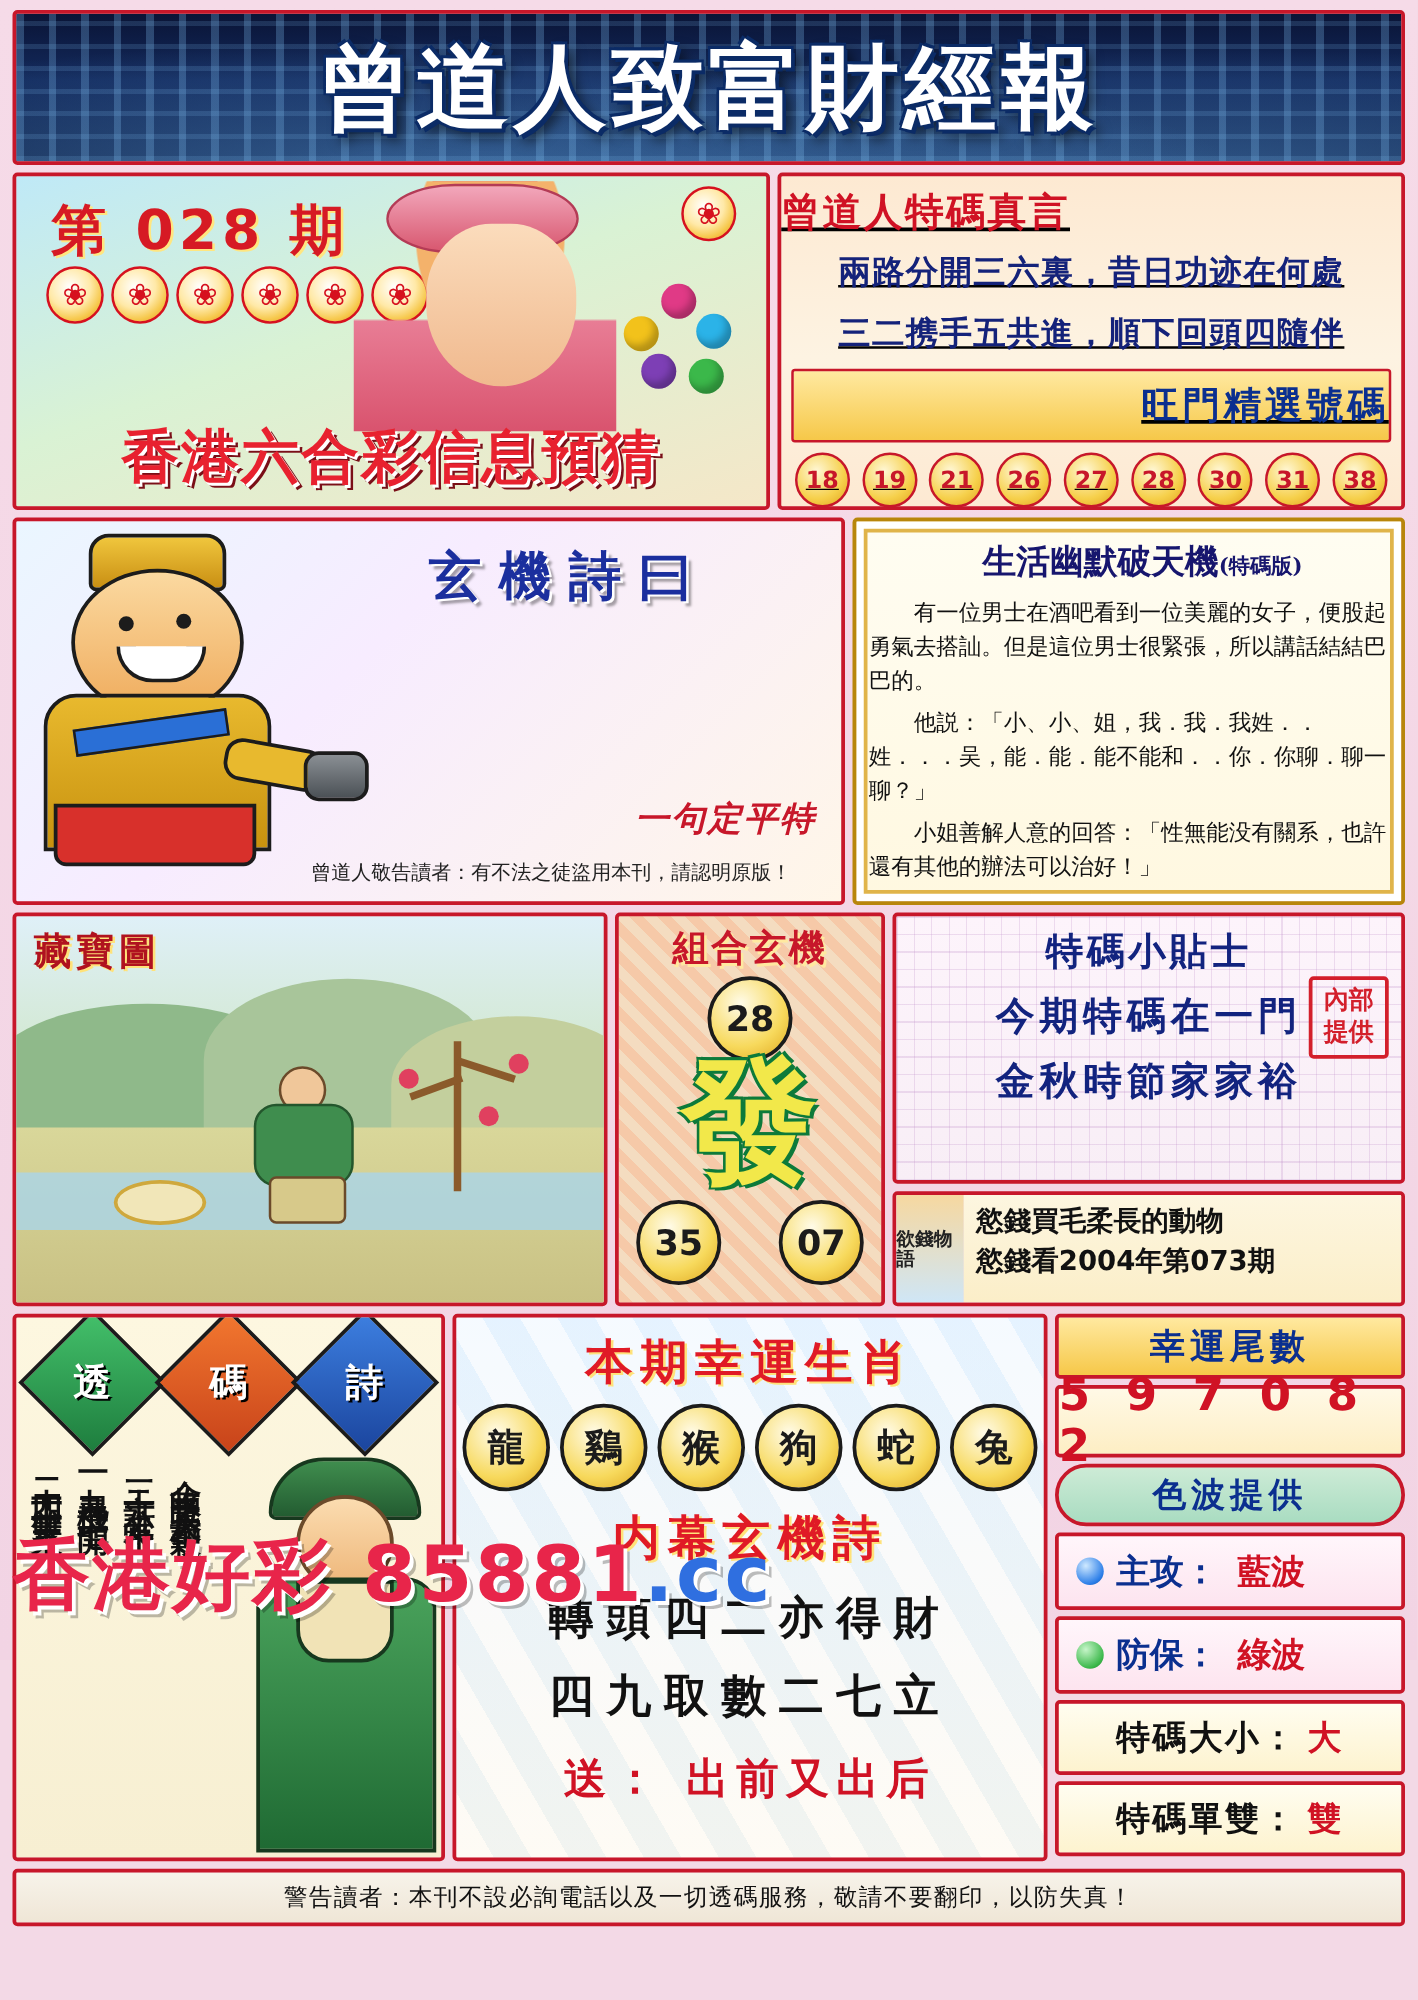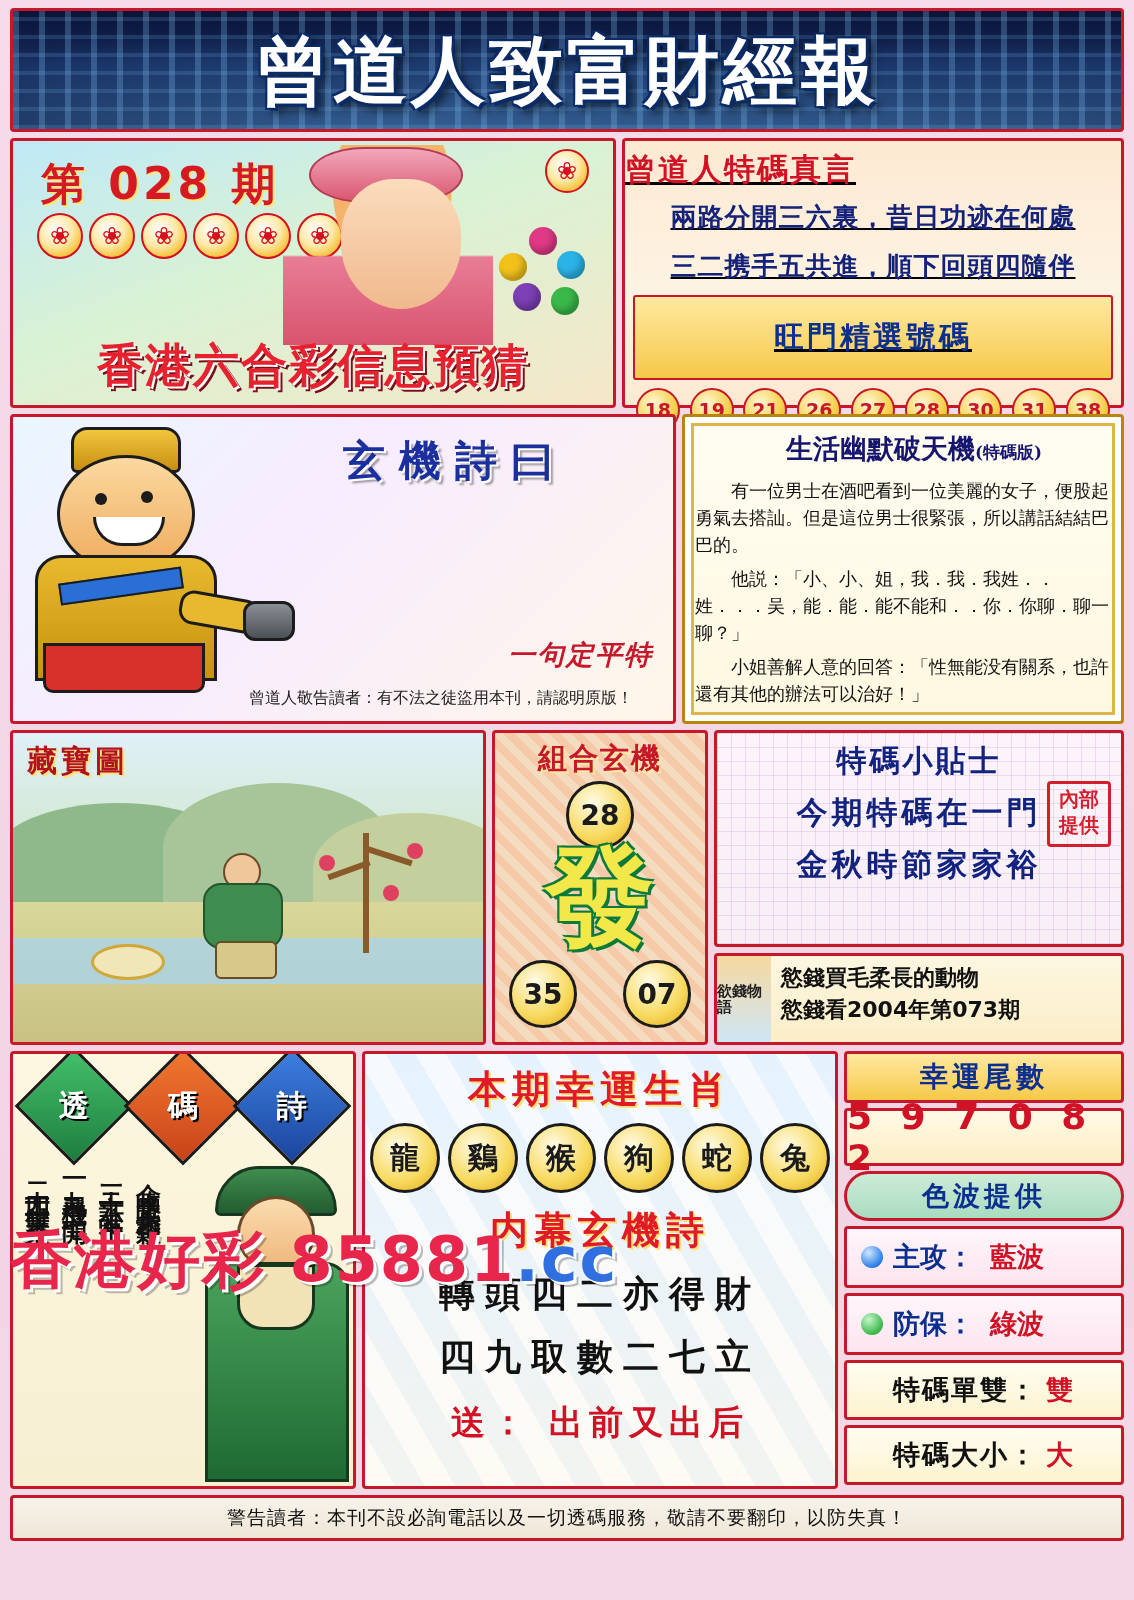--- a/index.html
+++ b/index.html
@@ -97,23 +97,23 @@
   .sloganTitle{
     font-size:31px;font-weight:bold;color:#d01224;
     padding:8px 0 2px;letter-spacing:2px;
   }
   .poemline{
     text-align:center;font-size:26px;font-weight:bold;color:#14227a;
     padding:7px 6px;letter-spacing:1px;
     font-family:"DejaVu Serif","Liberation Serif",serif;
   }
   .hotTitle{
-    margin:4px 8px 0;text-align:center;font-size:30px;font-weight:bold;color:#0b2f8f;
+    margin:4px 8px 0;text-align:right;font-size:30px;font-weight:bold;color:#0b2f8f;
     background:linear-gradient(180deg,#ffe9a0,#f6c849);
-    border:2px solid #c7172a;border-radius:3px;padding:20px 0;letter-spacing:3px;
+    border:2px solid #c7172a;border-radius:3px;padding:7px 0;letter-spacing:3px;
   }
   .hotNums{
     display:flex;justify-content:space-around;align-items:center;
     padding:8px 6px 6px;
   }
   .hotNums .n{
     width:40px;height:40px;border-radius:50%;
     background:radial-gradient(circle at 38% 32%,#fff7d6,#f6d04b 60%,#e0a21c 100%);
     border:2px solid #c7172a;color:#c7172a;font-size:19px;font-weight:bold;
     display:flex;align-items:center;justify-content:center;
@@ -544,26 +544,26 @@
         <span class="dot blue"></span>
         <b>主攻：</b>
         <span class="val">藍波</span>
       </div>
       <div class="rc rcRow">
         <span class="dot"></span>
         <b>防保：</b>
         <span class="val">綠波</span>
       </div>
       <div class="rc rcPlain">
+        <b>特碼大小：</b>
+        <span class="val">大</span>
+      </div>
+      <div class="rc rcPlain">
         <b>特碼單雙：</b>
         <span class="val">雙</span>
-      </div>
-      <div class="rc rcPlain">
-        <b>特碼大小：</b>
-        <span class="val">大</span>
       </div>
     </div>
   </div>
 
   <div class="footer">警告讀者：本刊不設必詢電話以及一切透碼服務，敬請不要翻印，以防失真！</div>
 
   <div class="watermark">
     <span>香港好彩 85881</span><span class="cc">.cc</span>
   </div>
 

